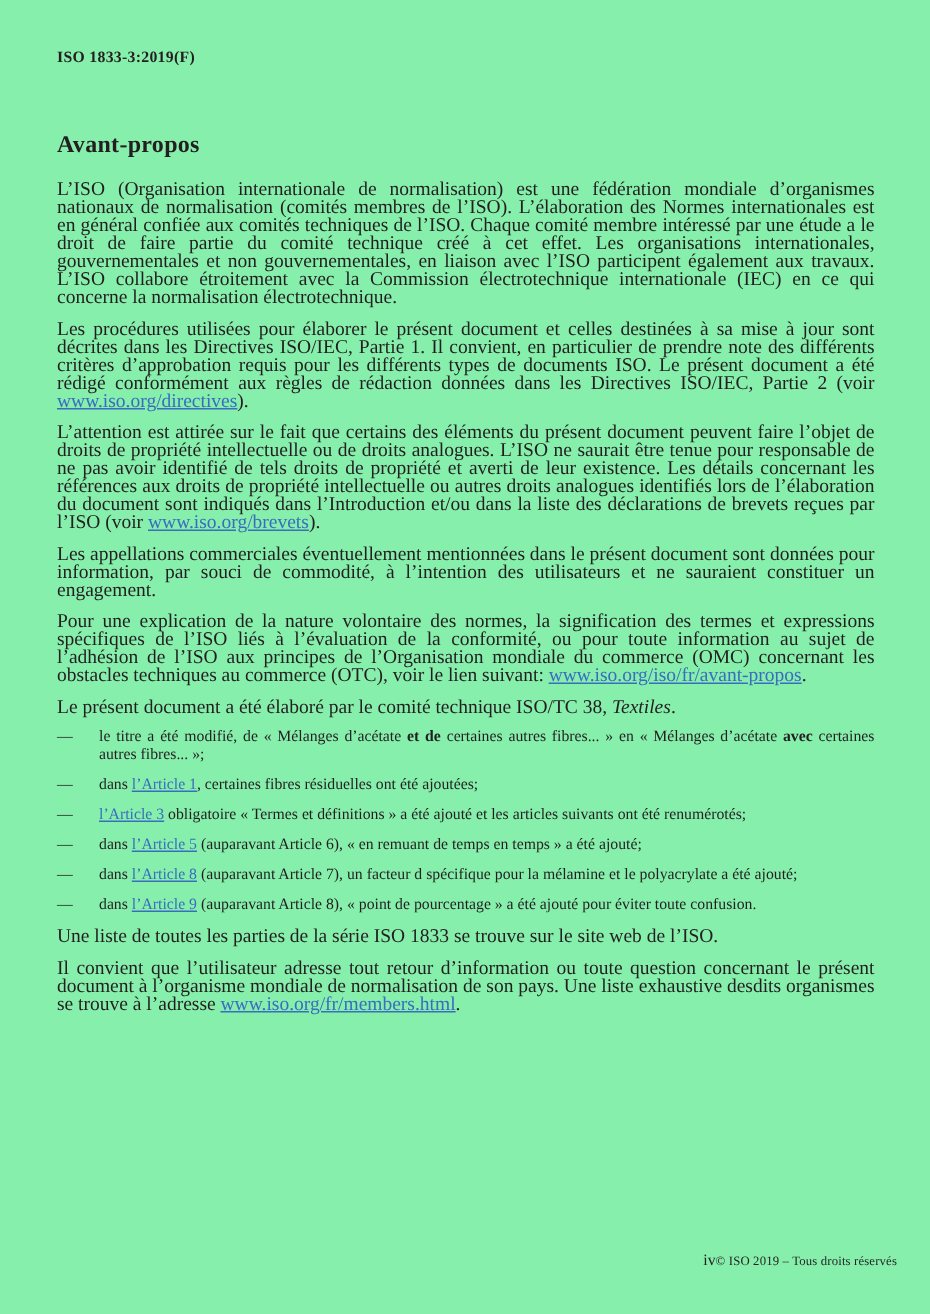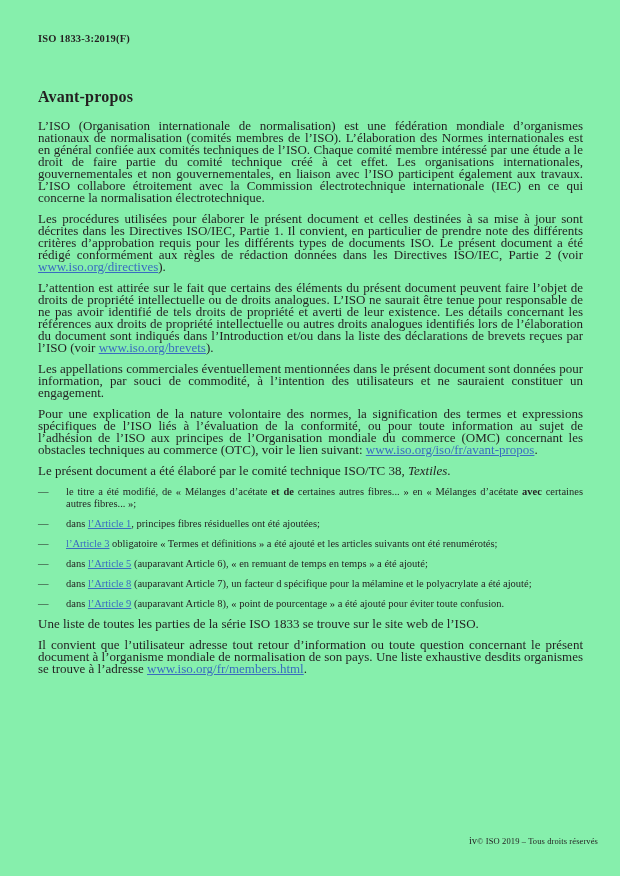--- a/index.html
+++ b/index.html
@@ -86,21 +86,21 @@
   <h1 class="doc-title">Avant-propos</h1>
 
   <main class="body-content">
       <p class="para"><span class="">L’ISO (Organisation internationale de normalisation) est une fédération mondiale d’organismes nationaux de normalisation (comités membres de l’ISO). L’élaboration des Normes internationales est en général confiée aux comités techniques de l’ISO. Chaque comité membre intéressé par une étude a le droit de faire partie du comité technique créé à cet effet. Les organisations internationales, gouvernementales et non gouvernementales, en liaison avec l’ISO participent également aux travaux. L’ISO collabore étroitement avec la Commission électrotechnique internationale (IEC) en ce qui concerne la normalisation électrotechnique.</span></p>
       <p class="para"><span class="">Les procédures utilisées pour élaborer le présent document et celles destinées à sa mise à jour sont décrites dans les Directives ISO/IEC, Partie 1. Il convient, en particulier de prendre note des différents critères d’approbation requis pour les différents types de documents ISO. Le présent document a été rédigé conformément aux règles de rédaction données dans les Directives ISO/IEC, Partie 2 (voir </span><a href="#" class="link">www.iso.org/directives</a><span class="">).</span></p>
       <p class="para"><span class="">L’attention est attirée sur le fait que certains des éléments du présent document peuvent faire l’objet de droits de propriété intellectuelle ou de droits analogues. L’ISO ne saurait être tenue pour responsable de ne pas avoir identifié de tels droits de propriété et averti de leur existence. Les détails concernant les références aux droits de propriété intellectuelle ou autres droits analogues identifiés lors de l’élaboration du document sont indiqués dans l’Introduction et/ou dans la liste des déclarations de brevets reçues par l’ISO (voir </span><a href="#" class="link">www.iso.org/brevets</a><span class="">).</span></p>
       <p class="para"><span class="">Les appellations commerciales éventuellement mentionnées dans le présent document sont données pour information, par souci de commodité, à l’intention des utilisateurs et ne sauraient constituer un engagement.</span></p>
       <p class="para"><span class="">Pour une explication de la nature volontaire des normes, la signification des termes et expressions spécifiques de l’ISO liés à l’évaluation de la conformité, ou pour toute information au sujet de l’adhésion de l’ISO aux principes de l’Organisation mondiale du commerce (OMC) concernant les obstacles techniques au commerce (OTC), voir le lien suivant: </span><a href="#" class="link">www.iso.org/iso/fr/avant-propos</a><span class="">.</span></p>
       <p class="para"><span class="">Le présent document a été élaboré par le comité technique ISO/TC 38, </span><span class=" italic">Textiles</span><span class="">.</span></p>
       <div class="list-item"><span class="dash">—</span><span class="">le titre a été modifié, de « Mélanges d’acétate </span><span class="bold">et de</span><span class=""> certaines autres fibres... » en « Mélanges d’acétate </span><span class="bold">avec</span><span class=""> certaines autres fibres... »;</span></div>
-      <div class="list-item"><span class="dash">—</span><span class="">dans </span><a href="#" class="link">l’Article 1</a><span class="">, principes fibres résiduelles ont été ajoutées;</span></div>
+      <div class="list-item"><span class="dash">—</span><span class="">dans </span><a href="#" class="link">l’Article 1</a><span class="">, certaines fibres résiduelles ont été ajoutées;</span></div>
       <div class="list-item"><span class="dash">—</span><a href="#" class="link">l’Article 3</a><span class=""> obligatoire « Termes et définitions » a été ajouté et les articles suivants ont été renumérotés;</span></div>
       <div class="list-item"><span class="dash">—</span><span class="">dans </span><a href="#" class="link">l’Article 5</a><span class=""> (auparavant Article 6), « en remuant de temps en temps » a été ajouté;</span></div>
       <div class="list-item"><span class="dash">—</span><span class="">dans </span><a href="#" class="link">l’Article 8</a><span class=""> (auparavant Article 7), un facteur d spécifique pour la mélamine et le polyacrylate a été ajouté;</span></div>
       <div class="list-item"><span class="dash">—</span><span class="">dans </span><a href="#" class="link">l’Article 9</a><span class=""> (auparavant Article 8), « point de pourcentage » a été ajouté pour éviter toute confusion.</span></div>
       <p class="para"><span class="">Une liste de toutes les parties de la série ISO 1833 se trouve sur le site web de l’ISO.</span></p>
       <p class="para"><span class="">Il convient que l’utilisateur adresse tout retour d’information ou toute question concernant le présent document à l’organisme mondiale de normalisation de son pays. Une liste exhaustive desdits organismes se trouve à l’adresse </span><a href="#" class="link">www.iso.org/fr/members.html</a><span class="">.</span></p>
     </main>
 
   <div class="footer">
     <span class="page-number">iv</span>

